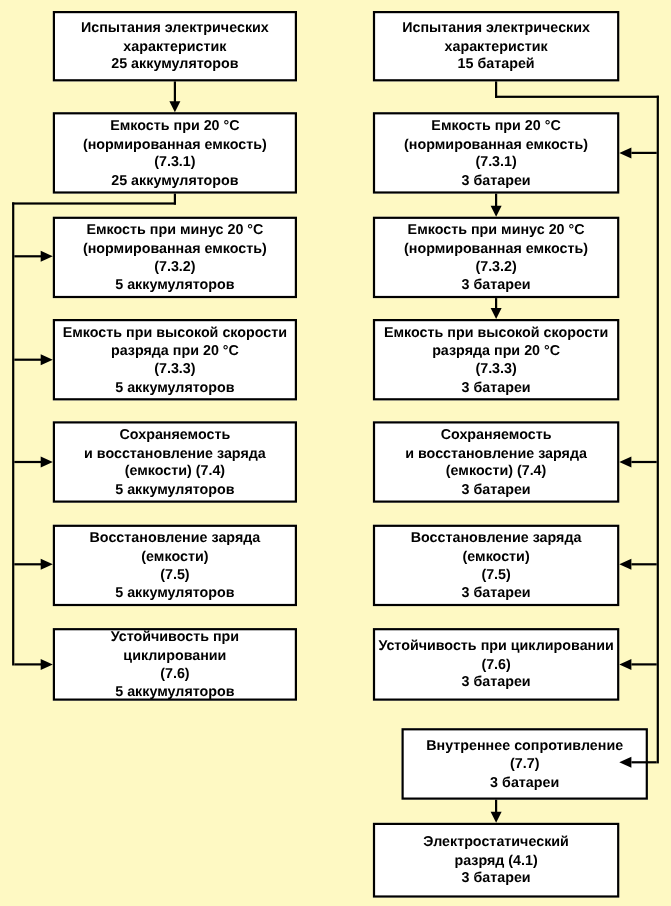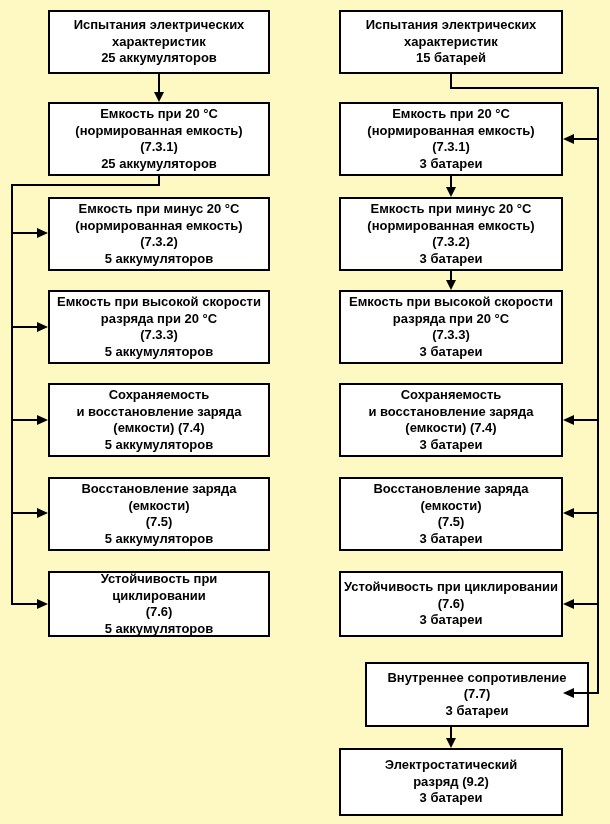--- a/index.html
+++ b/index.html
@@ -113,21 +113,21 @@
 (емкости)
 (7.5)
 3 батареи</div>
   <div class="box" style="left:339px; top:571px; width:224px; height:66px;">Устойчивость при циклировании
 (7.6)
 3 батареи</div>
   <div class="box" style="left:339px; top:662px; width:224px; height:65px;margin-left:26px;">Внутреннее сопротивление
 (7.7)
 3 батареи</div>
   <div class="box" style="left:339px; top:748px; width:224px; height:68px;">Электростатический
-разряд (9.2)
+разряд (4.1)
 3 батареи</div>
 
   <div class="vline" style="left:158px; top:74px; height:19px;"></div>
   <div class="arr arr-down" style="left:154px; top:92px;"></div>
 
   <div class="vline" style="left:158px; top:176px; height:10px;"></div>
   <div class="hline" style="left:11px; top:184px; width:149px;"></div>
   <div class="vline" style="left:11px; top:184px; height:421px;"></div>
 
   <div class="hline" style="left:13px; top:232px; width:25px;"></div>

